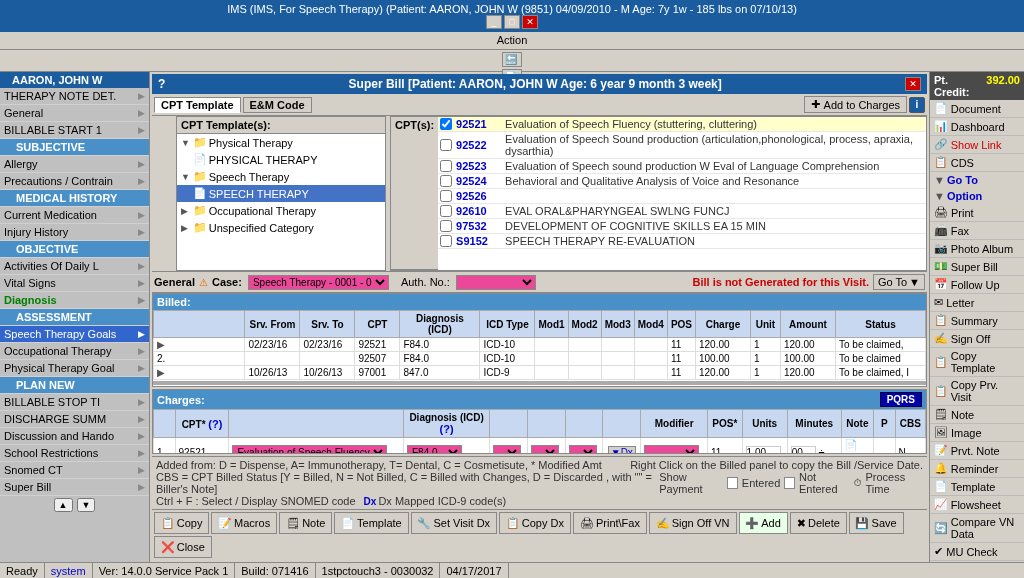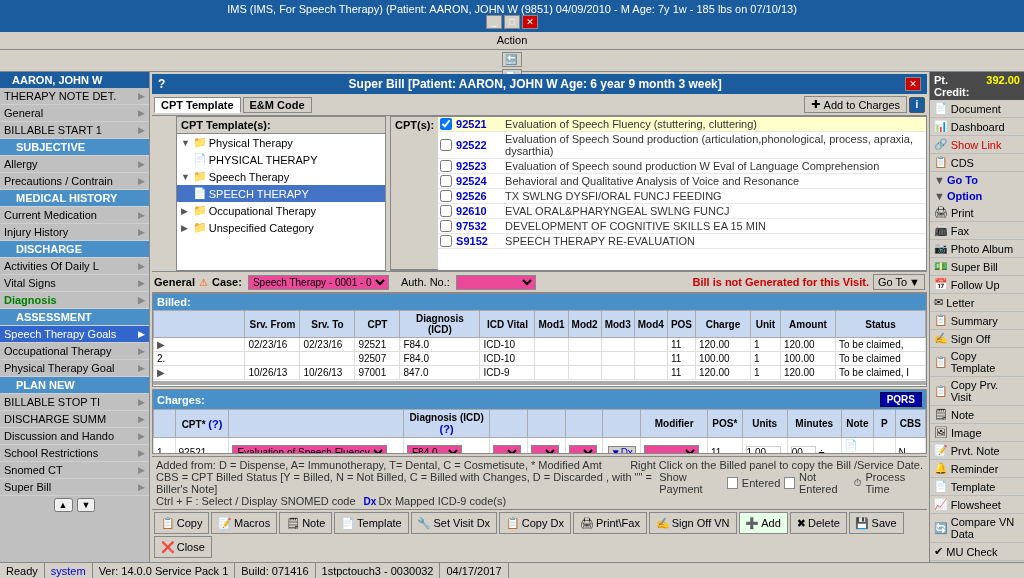--- a/index.html
+++ b/index.html
@@ -185,21 +185,21 @@
       </div>
       <div class="sidebar-item">
         <span>Current Medication</span>
         <span class="sidebar-arrow">▶</span>
       </div>
       <div class="sidebar-item">
         <span>Injury History</span>
         <span class="sidebar-arrow">▶</span>
       </div>
       <div class="sidebar-item section-header">
-        <span>DISCHARGE</span>
+        <span>OBJECTIVE</span>
       </div>
       <div class="sidebar-item">
         <span>Activities Of Daily L</span>
         <span class="sidebar-arrow">▶</span>
       </div>
       <div class="sidebar-item">
         <span>Vital Signs</span>
         <span class="sidebar-arrow">▶</span>
       </div>
       <div class="sidebar-item green">
@@ -333,21 +333,20 @@
               <span class="cpt-desc">Evaluation of Speech sound production W Eval of Language Comprehension</span>
             </div>
             <div class="cpt-row">
               <input type="checkbox" class="cpt-checkbox" style="">
               <span class="cpt-code">92524</span>
               <span class="cpt-desc">Behavioral and Qualitative Analysis of Voice and Resonance</span>
             </div>
             <div class="cpt-row">
               <input type="checkbox" class="cpt-checkbox" style="">
               <span class="cpt-code">92526</span>
-              <span class="cpt-desc">TX SWLNG DYSFI/ORAL FUNCJ FEEDING</span>
             </div>
             <div class="cpt-row">
               <input type="checkbox" class="cpt-checkbox" style="">
               <span class="cpt-code">92610</span>
               <span class="cpt-desc">EVAL ORAL&amp;PHARYNGEAL SWLNG FUNCJ</span>
             </div>
             <div class="cpt-row">
               <input type="checkbox" class="cpt-checkbox" style="">
               <span class="cpt-code">97532</span>
               <span class="cpt-desc">DEVELOPMENT OF COGNITIVE SKILLS EA 15 MIN</span>
@@ -383,21 +382,21 @@
         </div>
         <div style="overflow-x:auto;">
           <table class="billed-table">
             <thead>
               <tr>
                 <th></th>
                 <th class="col-srvfrom">Srv. From</th>
                 <th class="col-srvto">Srv. To</th>
                 <th class="col-cpt">CPT</th>
                 <th class="col-diag">Diagnosis (ICD)</th>
-                <th class="col-icdtype">ICD Vital</th>
+                <th class="col-icdtype">ICD Type</th>
                 <th class="col-mod">Mod1</th>
                 <th class="col-mod">Mod2</th>
                 <th class="col-mod">Mod3</th>
                 <th class="col-mod">Mod4</th>
                 <th class="col-pos">POS</th>
                 <th class="col-charge">Charge</th>
                 <th class="col-unit">Unit</th>
                 <th class="col-amount">Amount</th>
                 <th class="col-status">Status</th>
               </tr>

